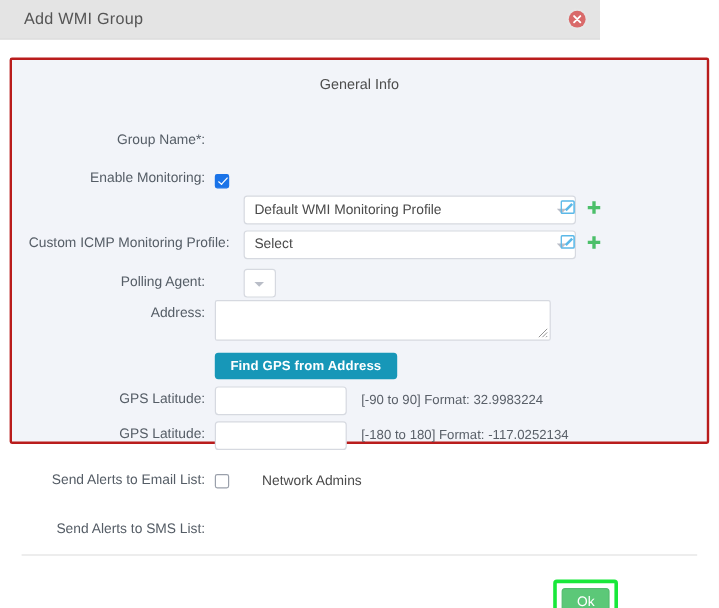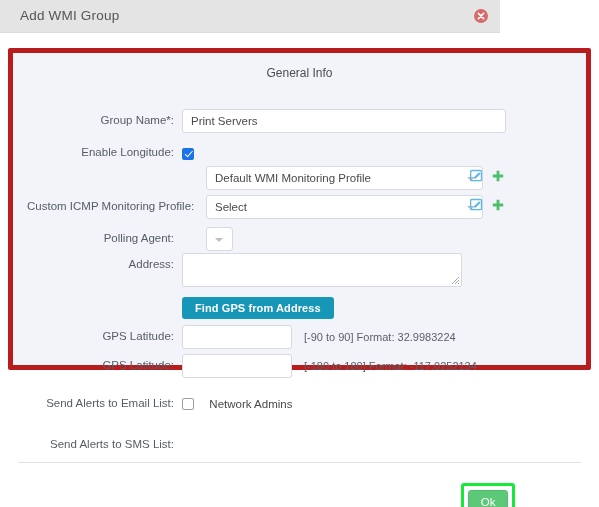--- a/index.html
+++ b/index.html
@@ -60,21 +60,21 @@
   .close-btn .ring svg { display: block; }
 
   
   .panel {
     position: absolute;
     left: 8px;
     top: 48px;
     width: 583px;
     height: 322px;
     background: #f2f4f9;
-    border: 5px solid #b91c1c;
+    border: 2px solid #b91c1c;
     border-radius: 2px;
     box-sizing: border-box;
   }
   .section-title {
     position: absolute;
     left: 0;
     top: 13px;
     width: 100%;
     text-align: center;
     font-size: 12px;
@@ -194,21 +194,21 @@
     position: absolute;
     left: 3.5px; top: 0.5px;
     width: 3px; height: 6.5px;
     border: solid #ffffff;
     border-width: 0 1.6px 1.6px 0;
     transform: rotate(42deg);
   }
   .cb-label {
     font-size: 11.5px;
     color: #4a4a4a;
-    margin-left: 12px;
+    margin-left: 24px;
     vertical-align: middle;
   }
 
   
   .btn-gps {
     background: #1797b8;
     color: #ffffff;
     border: none;
     border-radius: 3px;
     font-family: "Liberation Sans", sans-serif;
@@ -287,27 +287,24 @@
     </span>
   </div>
 </div>
 
 <div class="panel">
 
   <div class="section-title">General Info</div>
 
   <div class="row" style="top:56px;">
     <div class="lbl">Group Name*:</div>
-    <div class="ctrl">
-      <input class="txt wide" type="text" value="Print Servers" style="">
-    </div>
   </div>
 
   <div class="row" style="top:88px;">
-    <div class="lbl">Enable Longitude:</div>
+    <div class="lbl">Enable Monitoring:</div>
     <div class="ctrl" style="top:5px;">
       <span class="cb on"></span>
     </div>
   </div>
 
   <div class="row" style="top:113px;">
     <div class="ctrl">
       <div class="sel">
         <span>Default WMI Monitoring Profile</span>
         <span class="caret"></span>

